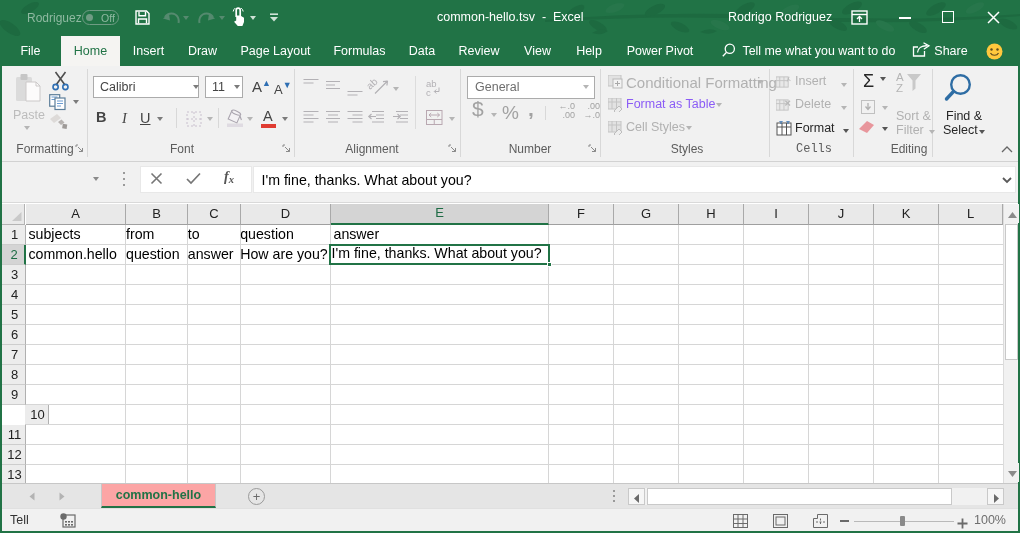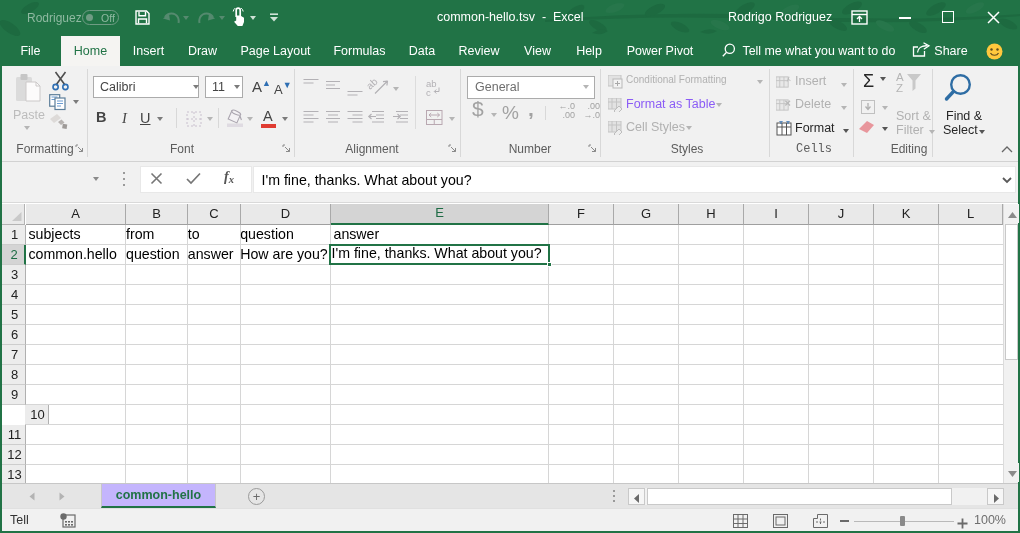--- a/index.html
+++ b/index.html
@@ -265,21 +265,21 @@
   <span class="glabel" style="left:483px;width:90px;">Number</span>
   <svg class="launch" style="left:586px;top:78px" viewBox="0 0 10 10">
         <path d="M1 3 V1 H3 M3 3 L7.5 7.5 M7.5 4 V7.5 H4" stroke="#8a8a8a" fill="none"></path>
       </svg>
 
   <svg class="abs" style="left:606px;top:9px" width="15" height="14" viewBox="0 0 15 14">
         <rect x="0" y="0" width="13" height="11" fill="#e2e2e2" stroke="#c4c4c4"></rect>
         <rect x="5" y="4" width="9" height="9" fill="#f2f2f2" stroke="#b9b9b9"></rect>
         <path d="M7 8.5 h5 M9.5 6 v5" stroke="#a8a8a8"></path>
       </svg>
-  <span class="abs" style="left:624px;top:8px;font-size:10px;color:#b1b1b1;">Conditional Formatting</span>
+  <span class="abs" style="left:624px;top:8px;font-size:15px;color:#b1b1b1;">Conditional Formatting</span>
   <span class="dd abs" style="left:755px;top:14px;border-top-color:#b5b5b5;"></span>
   <svg class="abs" style="left:606px;top:32px" width="15" height="14" viewBox="0 0 15 14">
         <rect x="0" y="0" width="13" height="11" fill="#e2e2e2" stroke="#c4c4c4"></rect>
         <path d="M0 4 h13 M4 0 v11 M8.5 0 v11" stroke="#c4c4c4"></path>
         <path d="M6 13 l5-5 3 3 -5 5 z" fill="#ededed" stroke="#bdbdbd"></path>
       </svg>
   <span class="abs" style="left:624px;top:31px;font-size:12.5px;color:#8b5cf6;">Format as Table</span>
   <span class="dd abs" style="left:714px;top:37px;border-top-color:#b5b5b5;"></span>
   <svg class="abs" style="left:606px;top:55px" width="15" height="14" viewBox="0 0 15 14">
         <rect x="0" y="0" width="13" height="11" fill="#e2e2e2" stroke="#c4c4c4"></rect>
@@ -436,21 +436,21 @@
   </div>
 </div>
 
 <div id="tabbar" class="abs">
   <svg class="abs" style="left:26px;top:8px" width="8" height="9" viewBox="0 0 8 9">
         <path d="M6.5 0.5 L1.5 4.5 L6.5 8.5 z" fill="#b3b3b3"></path>
       </svg>
   <svg class="abs" style="left:56px;top:8px" width="8" height="9" viewBox="0 0 8 9">
         <path d="M1.5 0.5 L6.5 4.5 L1.5 8.5 z" fill="#b3b3b3"></path>
       </svg>
-  <div class="abs" style="left:99px;top:0;width:115px;height:24px;background:#c4b5fd;border-bottom:2px solid #217346;border-left:1px solid #c7c7c7;border-right:1px solid #c7c7c7;text-align:center;font-size:12.5px;font-weight:bold;color:#217346;line-height:22px;">common-hello</div>
+  <div class="abs" style="left:99px;top:0;width:115px;height:24px;background:#fca5a5;border-bottom:2px solid #217346;border-left:1px solid #c7c7c7;border-right:1px solid #c7c7c7;text-align:center;font-size:12.5px;font-weight:bold;color:#217346;line-height:22px;">common-hello</div>
   <span class="abs" style="left:246px;top:4px;width:17px;height:17px;border:1px solid #9a9a9a;border-radius:50%;color:#6a6a6a;text-align:center;line-height:15px;font-size:13px;">+</span>
   <span class="abs" style="left:611px;top:6px;width:2px;height:2px;background:#9a9a9a;box-shadow:0 5px 0 #9a9a9a, 0 10px 0 #9a9a9a;"></span>
 
   <div class="abs" style="left:626px;top:4px;width:376px;height:17px;background:#f1f1f1;">
     <div class="abs" style="left:0;top:0;width:17px;height:17px;border:1px solid #c9c9c9;background:#f6f6f6;"><svg width="5" height="9" style="margin:3px 0 0 5px">
             <path d="M5 0 L0 4.5 L5 9 Z" fill="#6a6a6a"></path>
           </svg></div>
     <div class="abs" style="left:19px;top:0;width:305px;height:17px;background:#fff;border:1px solid #c9c9c9;"></div>
     <div class="abs" style="left:359px;top:0;width:17px;height:17px;border:1px solid #c9c9c9;background:#f6f6f6;"><svg width="5" height="9" style="margin:3px 0 0 6px">
             <path d="M0 0 L5 4.5 L0 9 Z" fill="#6a6a6a"></path>

